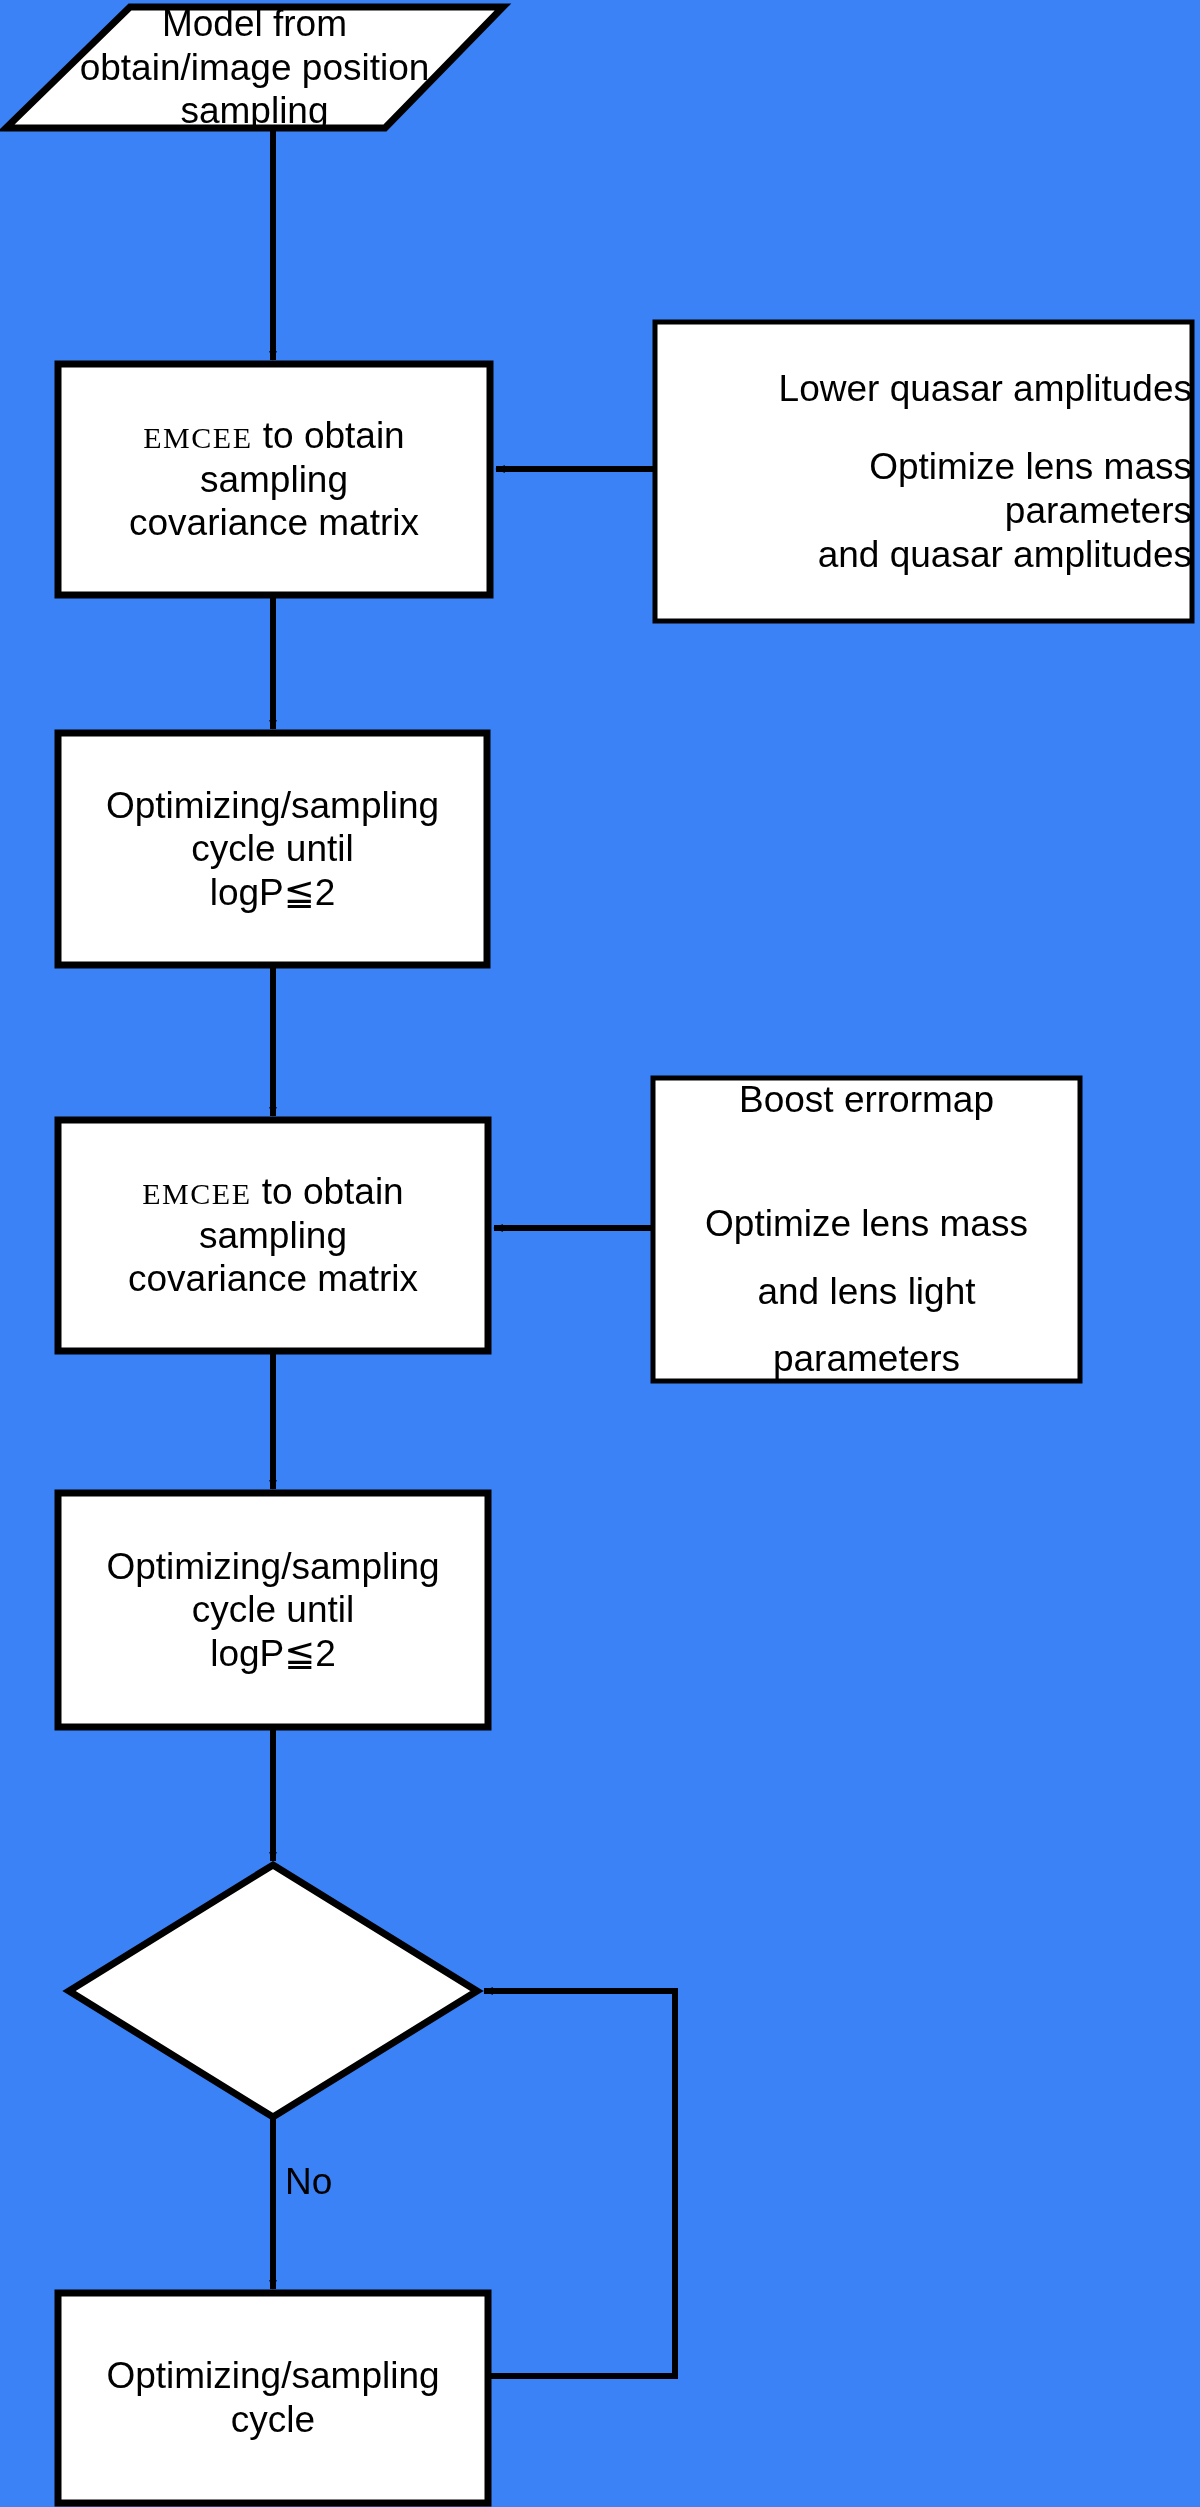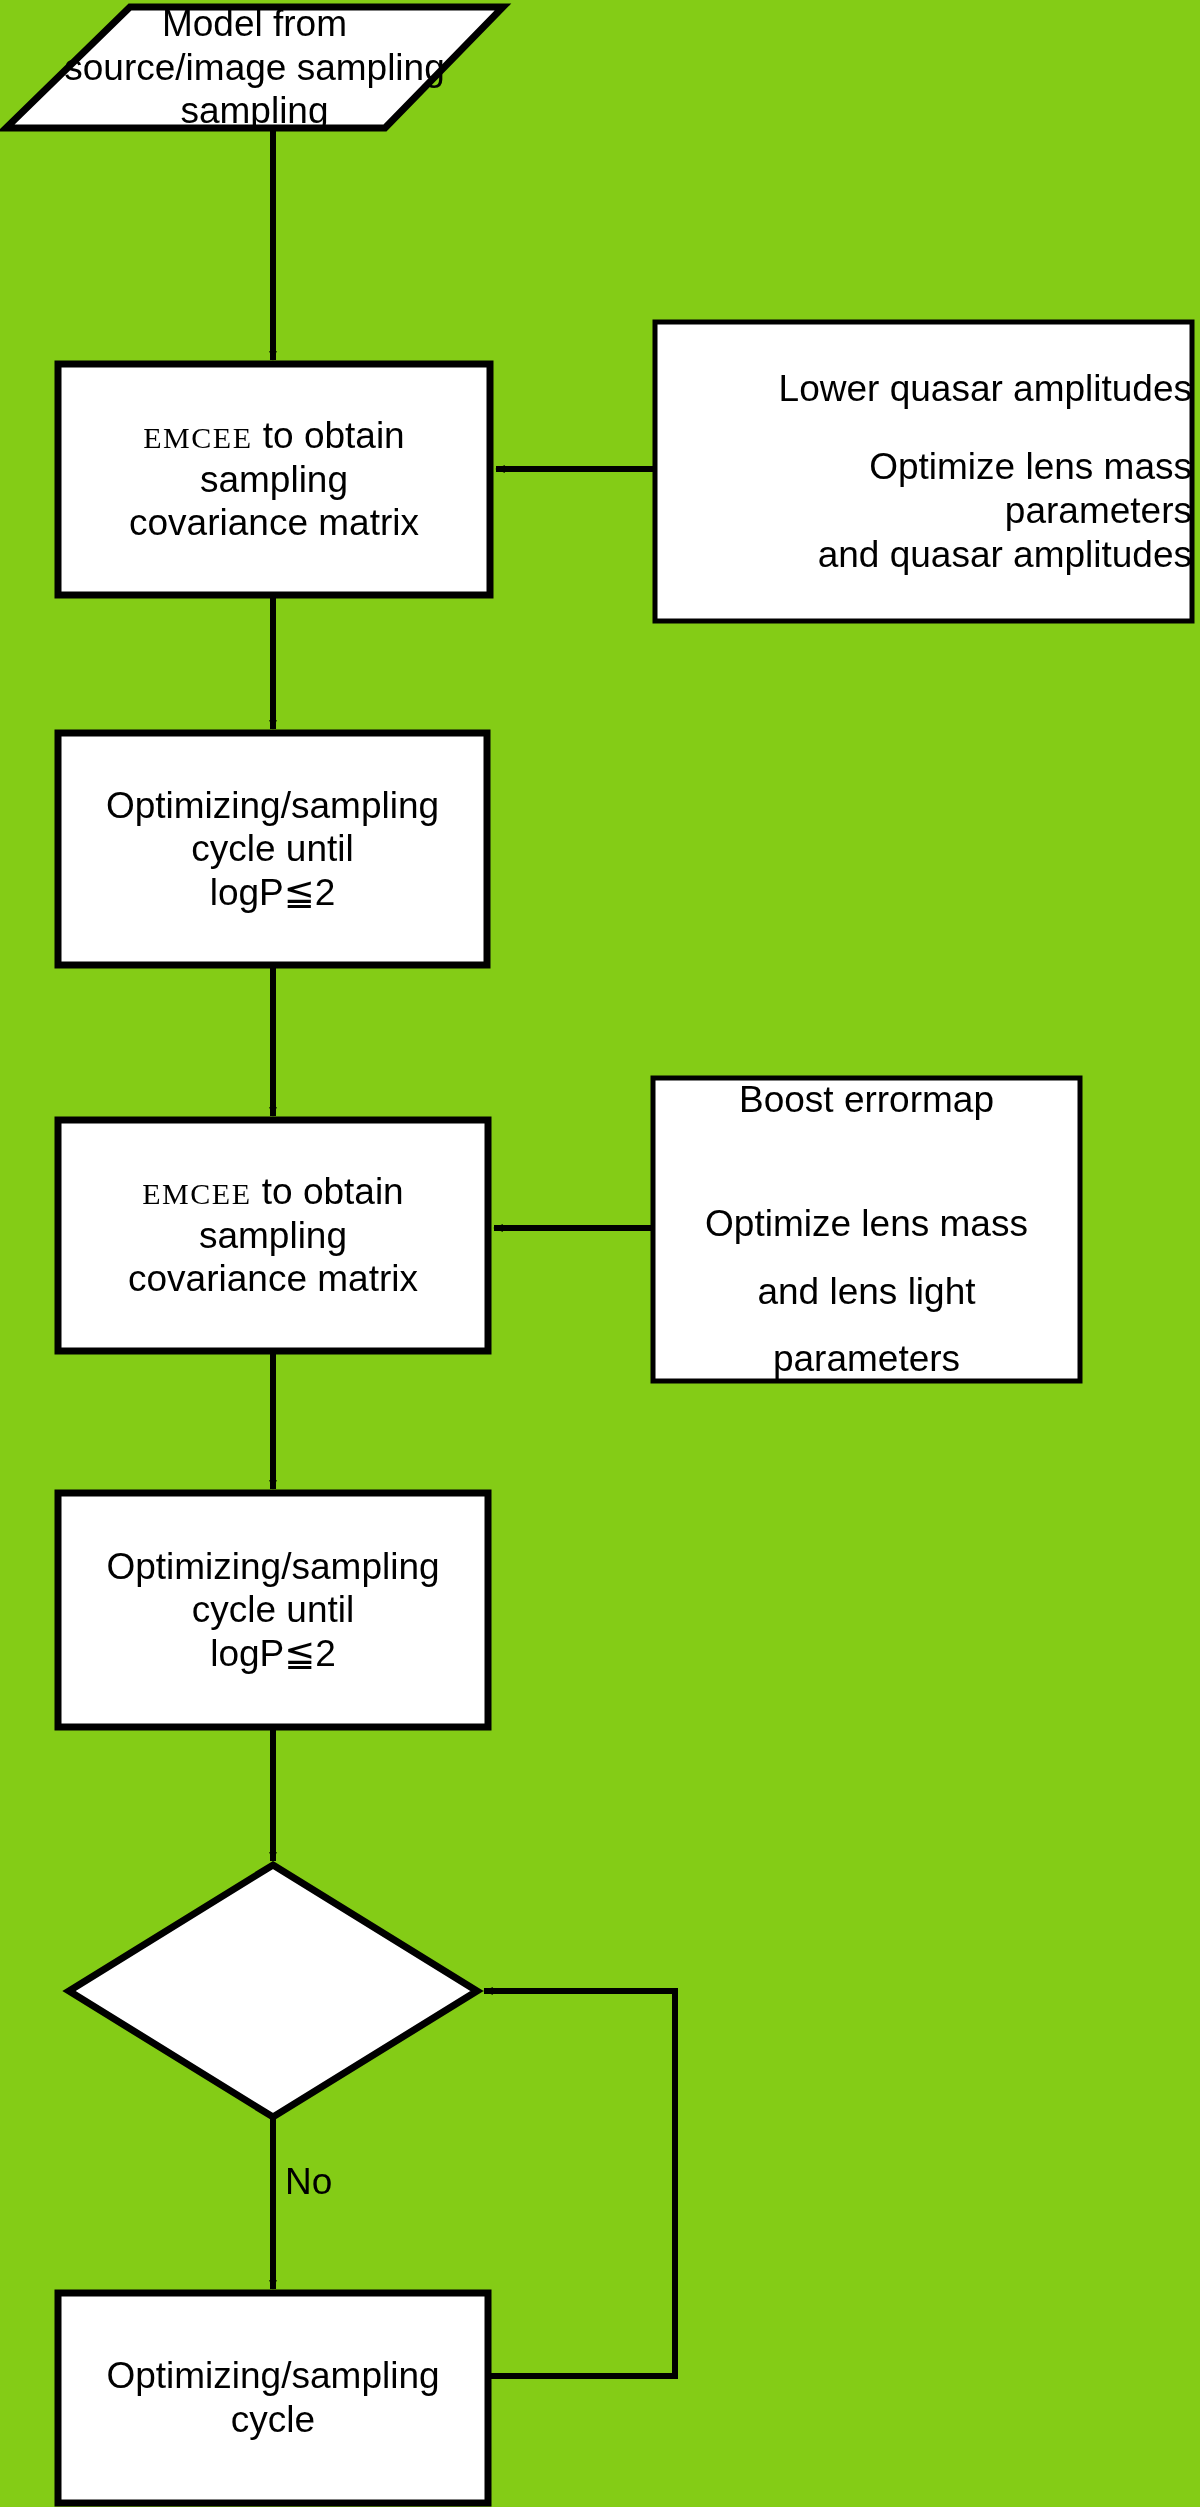--- a/index.html
+++ b/index.html
@@ -9,21 +9,21 @@
     background: #ffffff;
   }
   body {
     font-family: "Liberation Sans", sans-serif;
     color: #000000;
   }
   #canvas {
     position: relative;
     width: 1200px;
     height: 2507px;
-    background: #84cc16;
+    background: #3b82f6;
     overflow: hidden;
   }
   #flow-svg {
     position: absolute;
     top: 0;
     left: 0;
     width: 1200px;
     height: 2507px;
   }
   .node-label {
@@ -100,21 +100,21 @@
 
     <line x1="655" y1="469" x2="496" y2="469" stroke="#000000" stroke-width="6" marker-end="url(#arrowhead)"></line>
 
     <line x1="653" y1="1228" x2="494" y2="1228" stroke="#000000" stroke-width="6" marker-end="url(#arrowhead)"></line>
 
     <path d="M488,2376 L675,2376 L675,1991 L484,1991" fill="none" stroke="#000000" stroke-width="6" marker-end="url(#arrowhead)"></path>
   </svg>
 
   <div class="node-label" style="left:6px; top:7px; width:497px; height:121px;">
     <span class="ln">Model from</span>
-    <span class="ln">source/image sampling</span>
+    <span class="ln">obtain/image position</span>
     <span class="ln">sampling</span>
   </div>
 
   <div class="node-label" style="left:58px; top:364px; width:432px; height:231px;">
     <span class="ln"><span class="mono-caps">EMCEE</span><span> to obtain</span></span>
     <span class="ln">sampling</span>
     <span class="ln">covariance matrix</span>
   </div>
 
   <div class="node-label" style="left:58px; top:733px; width:429px; height:232px;">

